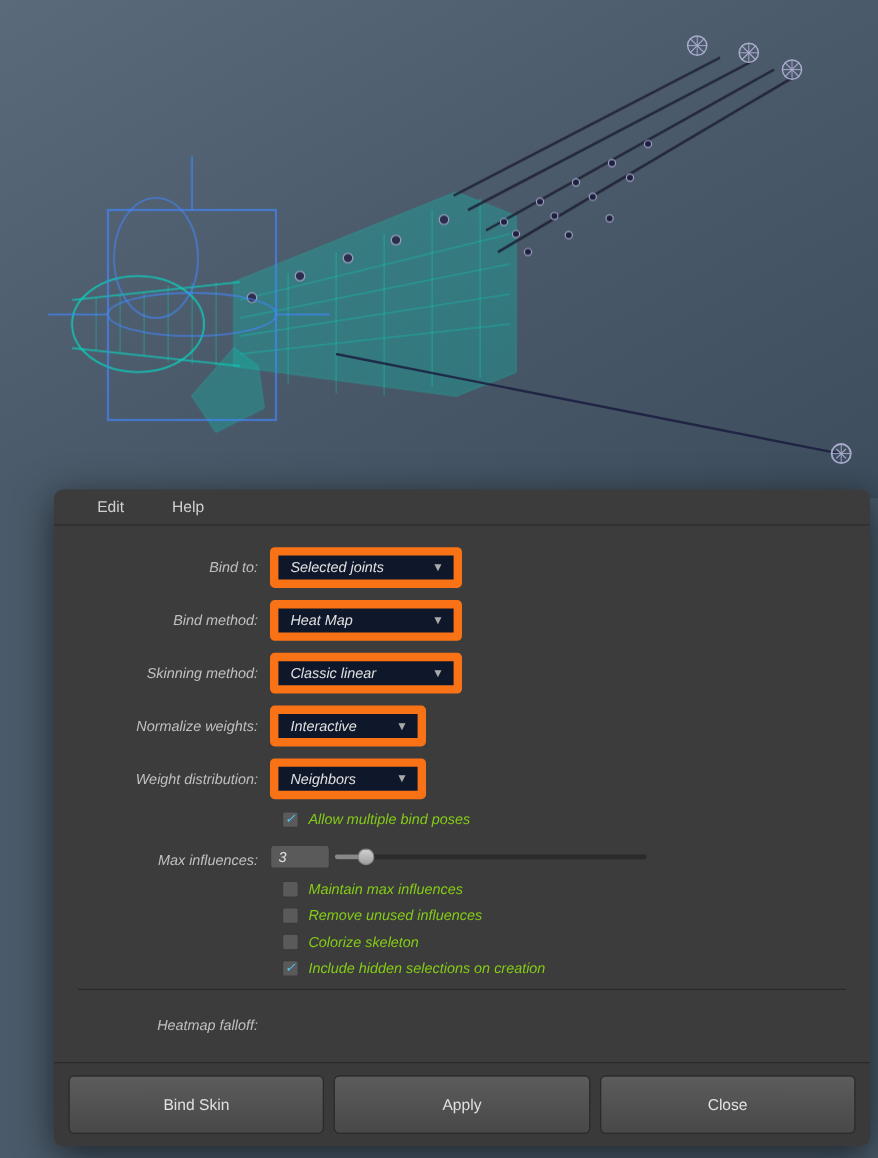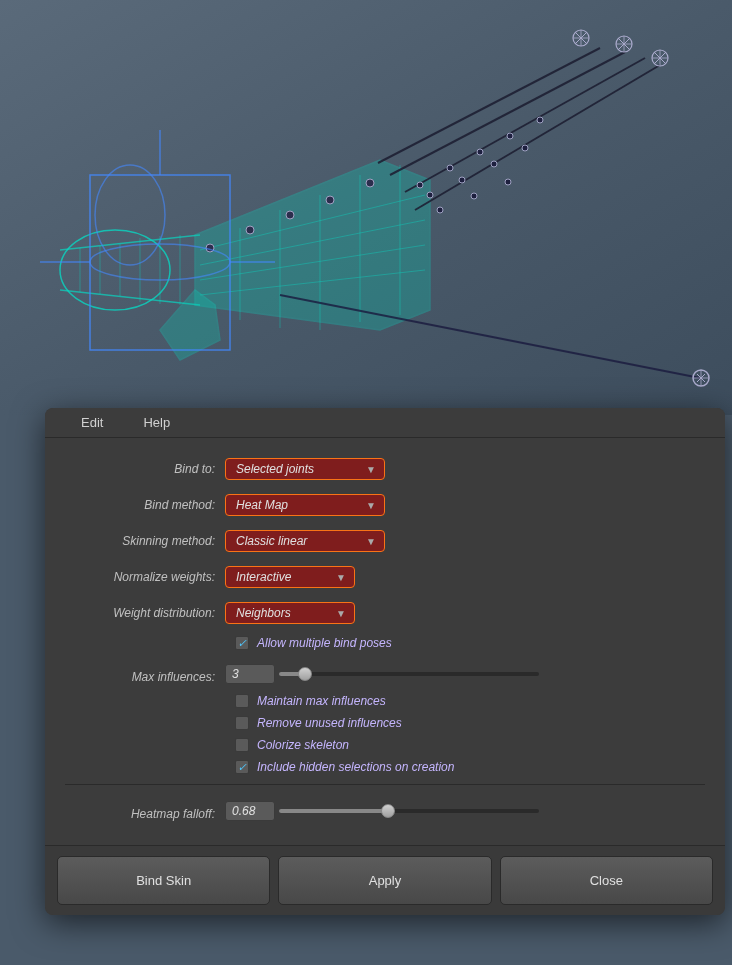--- a/index.html
+++ b/index.html
@@ -110,22 +110,22 @@
       font-size: 12px;
       width: 160px;
       padding-right: 10px;
       flex-shrink: 0;
     }
 
     
     .dropdown {
       display: flex;
       align-items: center;
-      background: #7f1d1d;
-      border: 1px solid #f97316;
+      background: #0f172a;
+      border: 7px solid #f97316;
       border-radius: 4px;
       padding: 3px 8px 3px 10px;
       color: #e0e0e0;
       font-size: 12px;
       cursor: pointer;
       min-width: 160px;
       justify-content: space-between;
     }
 
     .dropdown-arrow {
@@ -157,21 +157,21 @@
     }
 
     .checkbox.checked::after {
       content: '✓';
       color: #4fc3f7;
       font-size: 11px;
       line-height: 1;
     }
 
     .checkbox-label {
-      color: #c4b5fd;
+      color: #84cc16;
       font-size: 12px;
     }
 
     
     .slider-row {
       display: flex;
       align-items: flex-end;
       margin-bottom: 10px;
     }
 
@@ -474,27 +474,20 @@
 
     <div class="checkbox-row">
       <div class="checkbox checked"></div>
       <span class="checkbox-label">Include hidden selections on creation</span>
     </div>
 
     <div class="separator"></div>
 
     <div class="form-row slider-row">
       <span class="form-label">Heatmap falloff:</span>
-      <div class="slider-container">
-        <div class="slider-value-box">0.68</div>
-        <div class="slider-track">
-          <div class="slider-fill" style="width:42%"></div>
-          <div class="slider-thumb" style="left:42%"></div>
-        </div>
-      </div>
     </div>
 
   </div>
 
   <div id="buttonbar">
     <button class="action-btn">Bind Skin</button>
     <button class="action-btn">Apply</button>
     <button class="action-btn">Close</button>
   </div>
 

